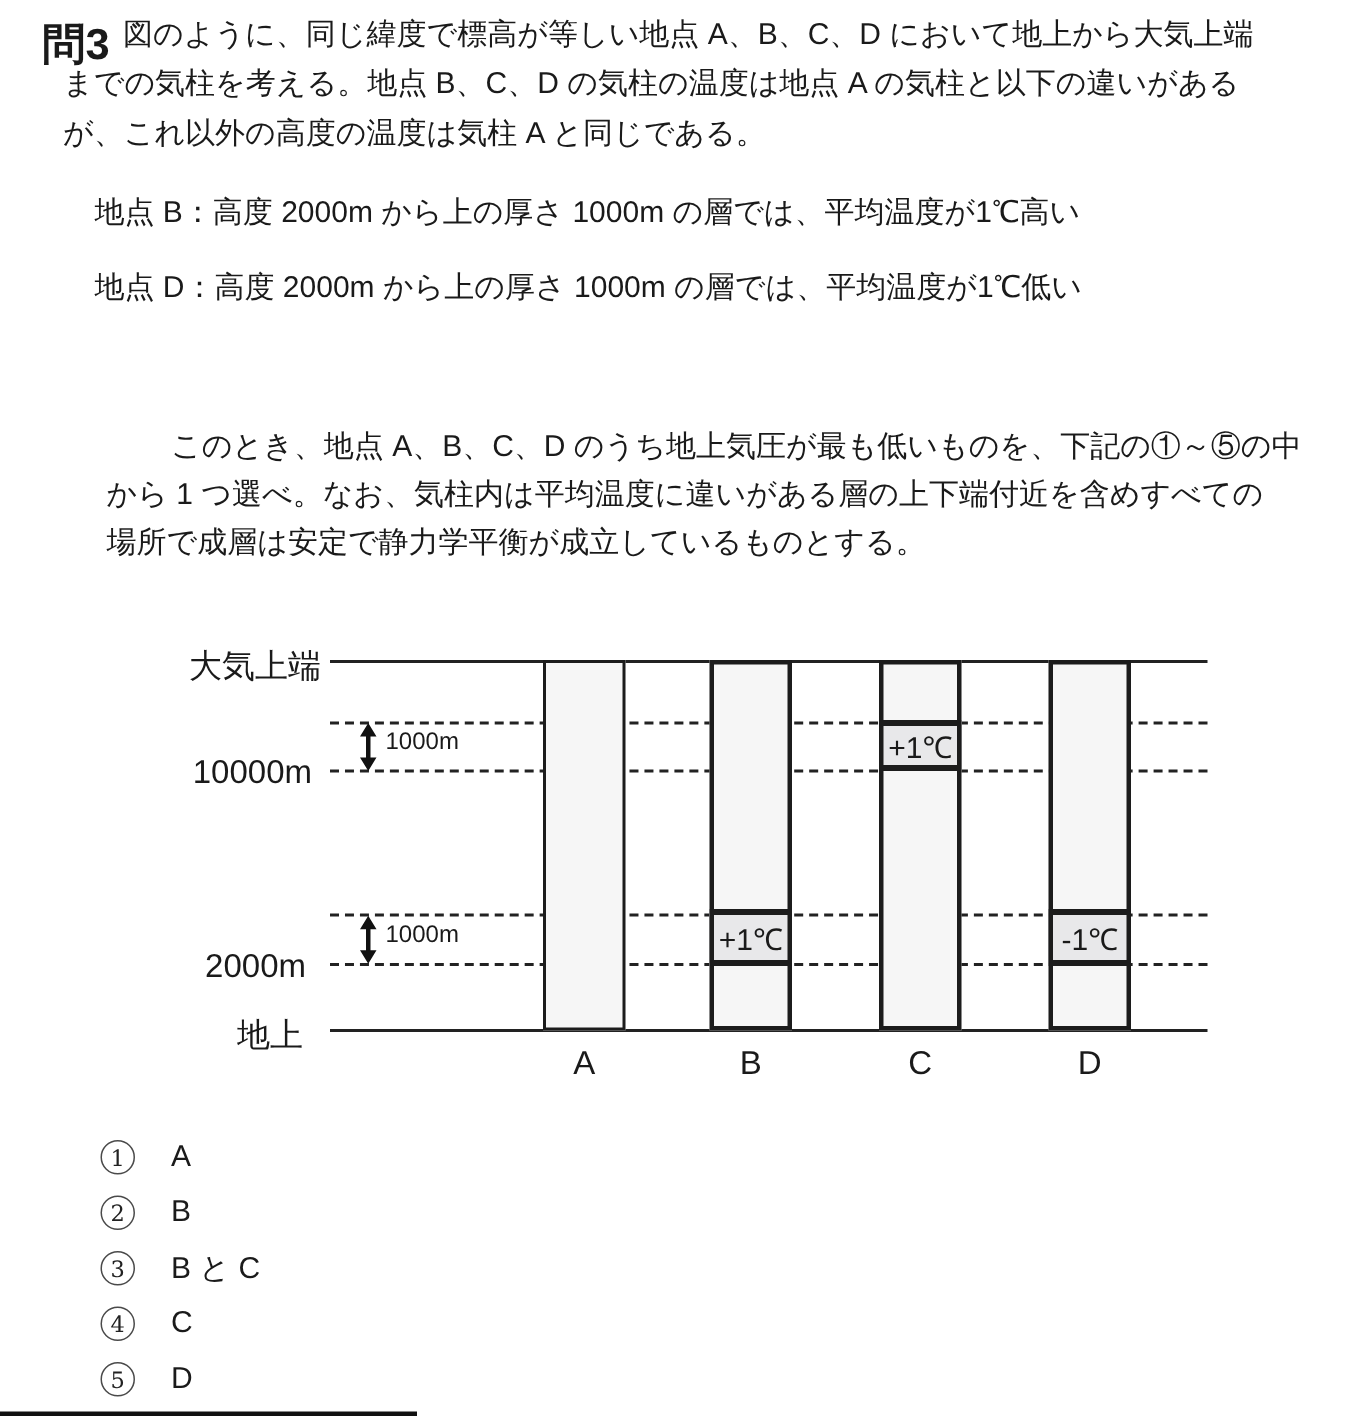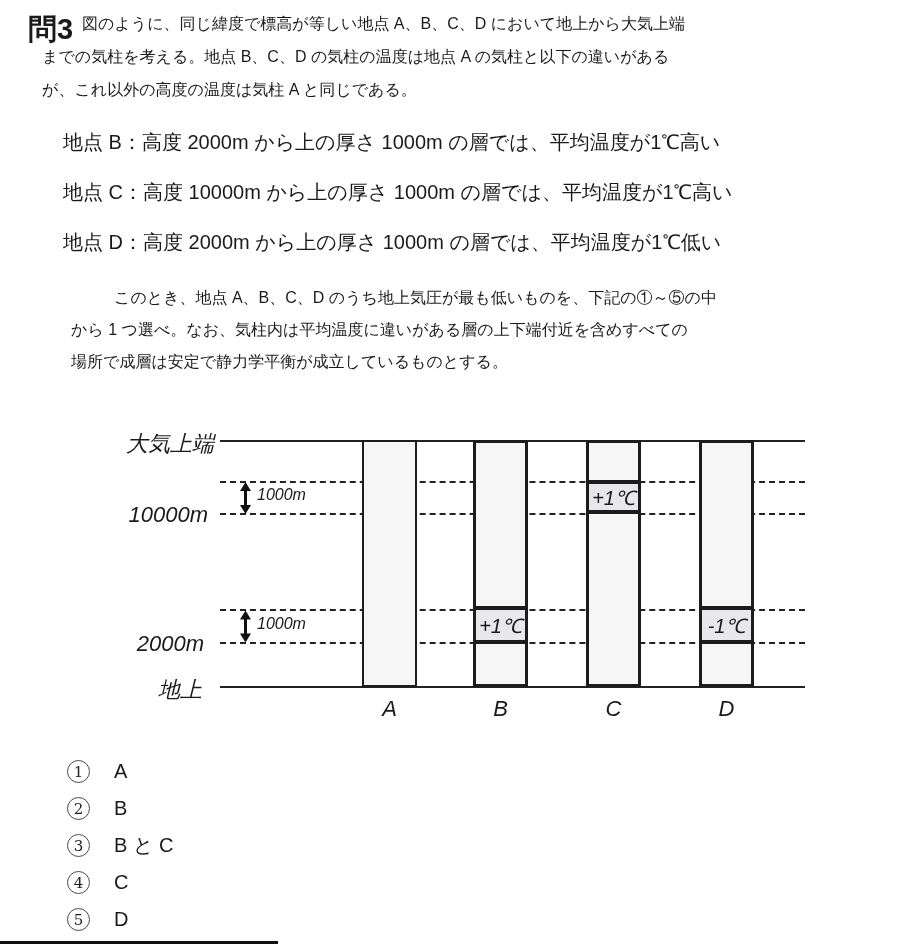--- a/index.html
+++ b/index.html
@@ -2,32 +2,32 @@
 <html><head>
 <meta charset="utf-8">
 <style>
   * { margin:0; padding:0; box-sizing:border-box; }
   html,body { background:#ffffff; }
   body { font-family:"Liberation Sans", sans-serif; color:#1a1a1a; }
   .page { position:relative; width:910px; height:945px; background:#ffffff; overflow:hidden; }
 
   
   .qnum { position:absolute; left:28px; top:10px; font-size:29px; font-weight:bold; white-space:nowrap; }
-  .para { position:absolute; left:42px; font-size:16px; }
+  .para { position:absolute; left:42px; font-size:20px; }
   .para .line { height:33px; line-height:33px; white-space:nowrap; }
   .p1 { top:7px; }
   .p1 .first { text-indent:40px; }
   .p2 { top:282px;margin-left:29px; }
   .p2 .line { height:32px; line-height:32px; }
   .p2 .first { text-indent:43px; }
   .conds { position:absolute; left:63px; top:117px; }
   .cond { height:50px; line-height:50px; font-size:20px; white-space:nowrap; }
 
   
-  .diagram { position:absolute; left:0; top:420px; width:910px; height:320px;font-style:italic; }
+  .diagram { position:absolute; left:0; top:420px; width:910px; height:320px; }
   .hline { position:absolute; left:220px; width:585px; height:0; border-top:2px solid #222; }
   .hline.dashed { border-top:2px dashed #222; }
   .top-line { top:20px; }
   .d1 { top:61px; } .d2 { top:93px; } .d3 { top:189px; } .d4 { top:222px; }
   .ground-line { top:266px; }
   .axis-label { position:absolute; font-size:22px; white-space:nowrap; text-align:right; }
   .lbl-top    { left:118px; width:96px; top:9px; }
   .lbl-10000  { left:112px; width:96px; top:82px; }
   .lbl-2000   { left:118px; width:86px; top:211px; }
   .lbl-ground { left:118px; width:84px; top:255px; }
@@ -65,21 +65,20 @@
 
   <div class="qnum">問3</div>
   <div class="para p1">
     <div class="line first">図のように、同じ緯度で標高が等しい地点 A、B、C、D において地上から大気上端</div>
     <div class="line">までの気柱を考える。地点 B、C、D の気柱の温度は地点 A の気柱と以下の違いがある</div>
     <div class="line">が、これ以外の高度の温度は気柱 A と同じである。</div>
   </div>
 
   <div class="conds">
     <div class="cond">地点 B：高度 2000m から上の厚さ 1000m の層では、平均温度が1℃高い</div>
-    <div class="cond">地点 C：高度 10000m から上の厚さ 1000m の層では、平均温度が1℃高い</div>
     <div class="cond">地点 D：高度 2000m から上の厚さ 1000m の層では、平均温度が1℃低い</div>
   </div>
 
   <div class="para p2">
     <div class="line first">このとき、地点 A、B、C、D のうち地上気圧が最も低いものを、下記の①～⑤の中</div>
     <div class="line">から 1 つ選べ。なお、気柱内は平均温度に違いがある層の上下端付近を含めすべての</div>
     <div class="line">場所で成層は安定で静力学平衡が成立しているものとする。</div>
   </div>
 
   <div class="diagram">

